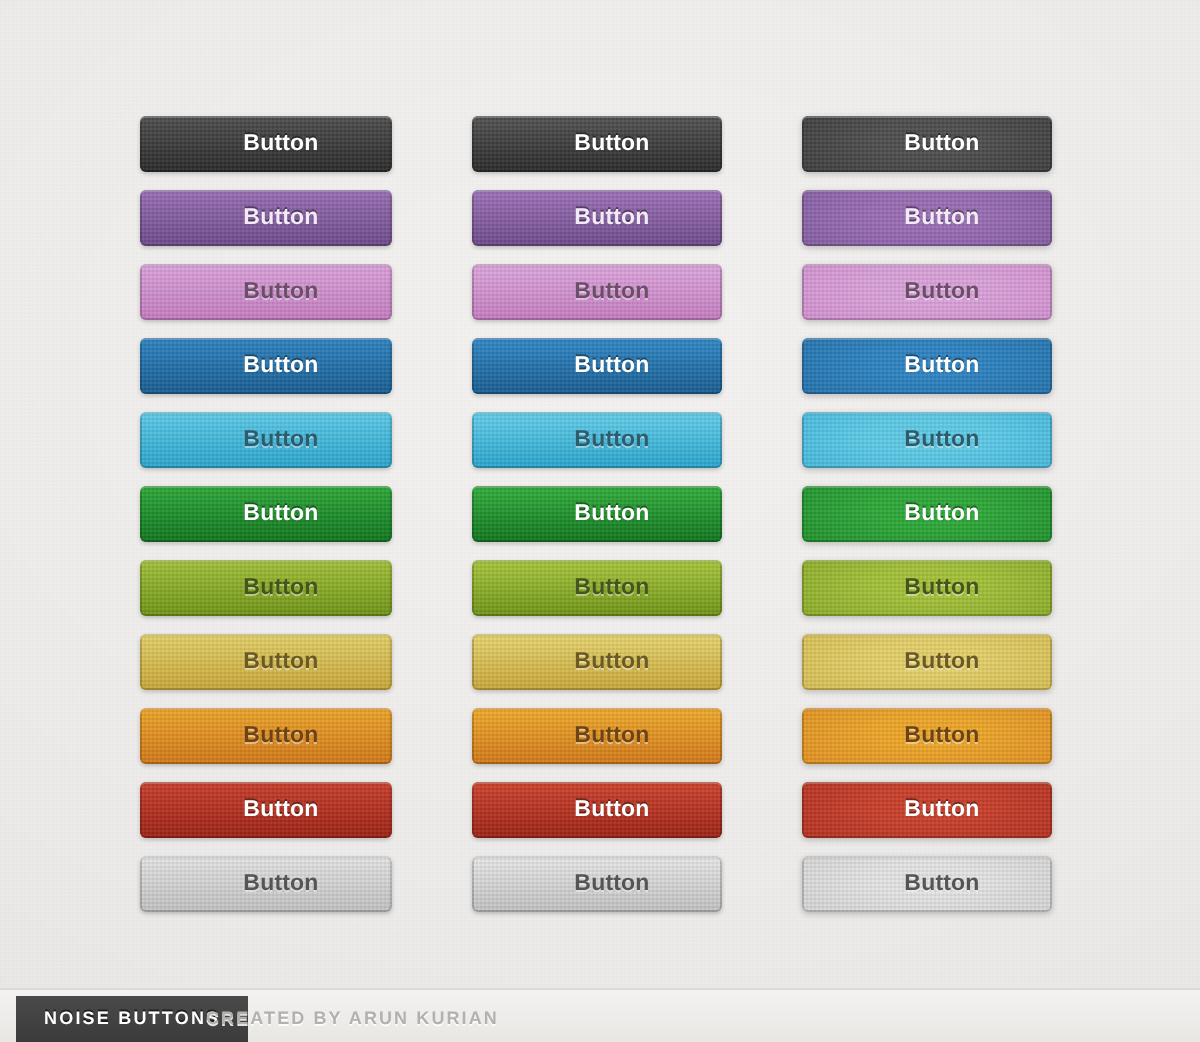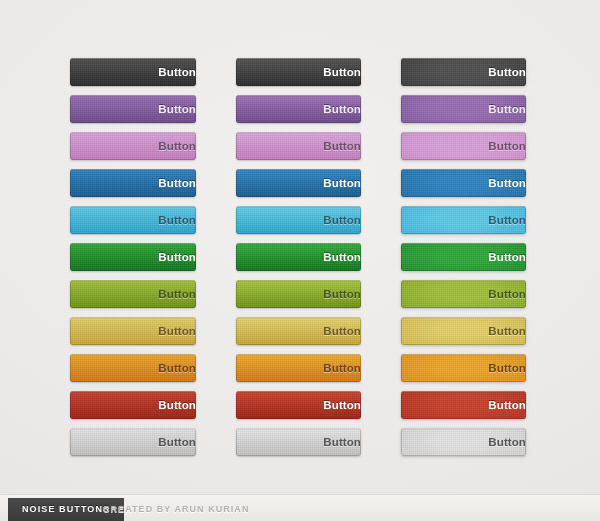--- a/index.html
+++ b/index.html
@@ -51,21 +51,21 @@
 
   .btn {
     position: relative;
     display: block;
     width: 100%;
     height: 28px;
     margin-bottom: 9px;
     border: 0;
     border-radius: 3px;
     padding: 0 0 0 15px;
-    text-align: right;
+    text-align: center;
     font-family: "Liberation Sans", sans-serif;
     font-size: 11.5px;
     font-weight: bold;
     line-height: 28px;
     letter-spacing: .1px;
     cursor: pointer;
     box-sizing: border-box;
     overflow: hidden;
     -webkit-font-smoothing: antialiased;
   }

